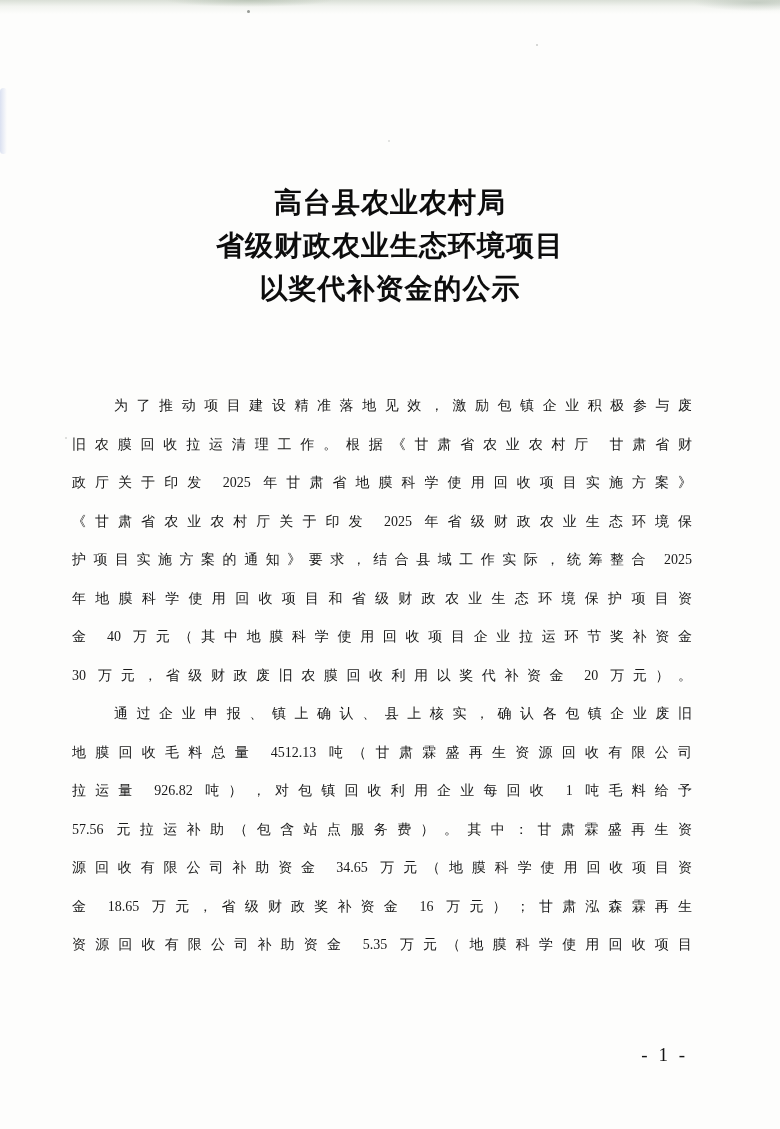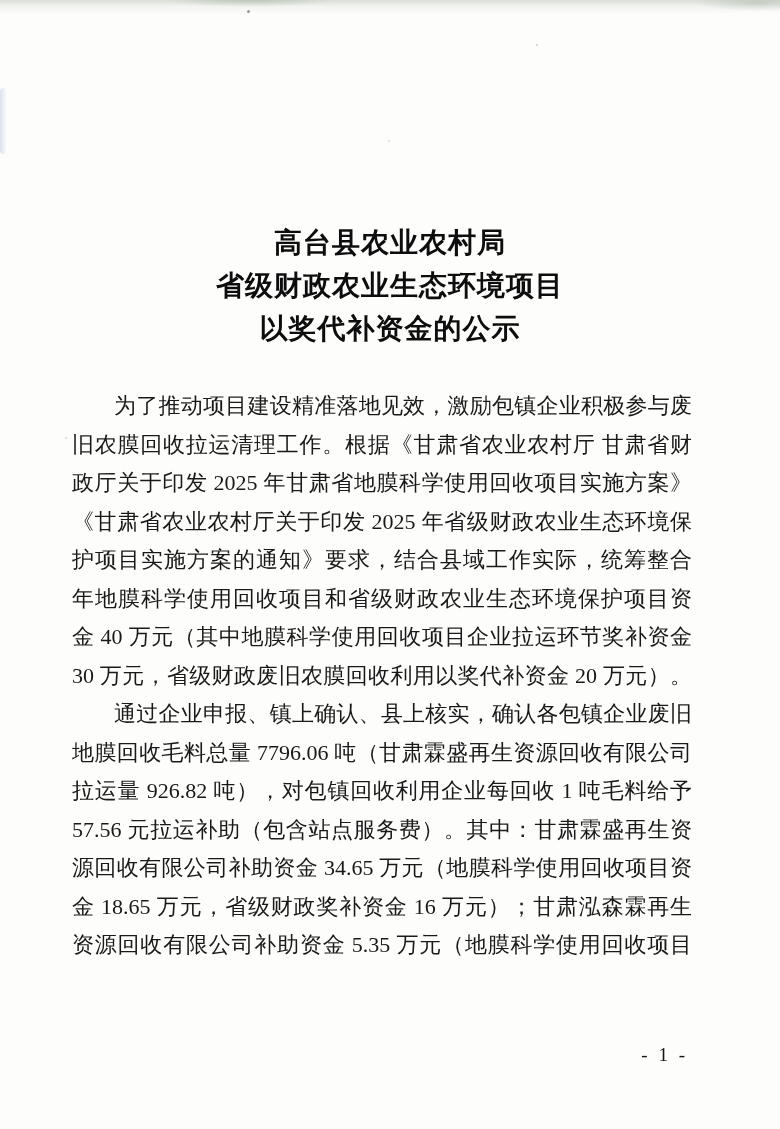--- a/index.html
+++ b/index.html
@@ -47,28 +47,27 @@
     position: absolute;
     top: 181px;
     left: 60px;
     right: 60px;
     text-align: center;
     font-weight: bold;
     font-size: 28px;
     line-height: 43px;
     color: #0d0d0d;
     letter-spacing: 1px;
-    margin-top: 40px;
   }
   .body-block {
     position: absolute;
     top: 387px;
     left: 72px;
     width: 620px;
-    font-size: 22px;
+    font-size: 14px;
     color: #191919;
   }
   .body-line {
     height: 38.5px;
     line-height: 38.5px;
     text-align: justify;
     text-align-last: justify;
     overflow: hidden;
   }
   .body-line.indent {
@@ -107,21 +106,21 @@
       <div class="body-line">旧农膜回收拉运清理工作。根据《甘肃省农业农村厅 甘肃省财</div>
       <div class="body-line">政厅关于印发 2025 年甘肃省地膜科学使用回收项目实施方案》</div>
       <div class="body-line">《甘肃省农业农村厅关于印发 2025 年省级财政农业生态环境保</div>
       <div class="body-line">护项目实施方案的通知》要求，结合县域工作实际，统筹整合 2025</div>
       <div class="body-line">年地膜科学使用回收项目和省级财政农业生态环境保护项目资</div>
       <div class="body-line">金 40 万元（其中地膜科学使用回收项目企业拉运环节奖补资金</div>
       <div class="body-line">30 万元，省级财政废旧农膜回收利用以奖代补资金 20 万元）。</div>
     </div>
     <div>
       <div class="body-line indent">通过企业申报、镇上确认、县上核实，确认各包镇企业废旧</div>
-      <div class="body-line">地膜回收毛料总量 7796.06 吨（甘肃霖盛再生资源回收有限公司</div>
+      <div class="body-line">地膜回收毛料总量 4512.13 吨（甘肃霖盛再生资源回收有限公司</div>
       <div class="body-line">拉运量 926.82 吨），对包镇回收利用企业每回收 1 吨毛料给予</div>
       <div class="body-line">57.56 元拉运补助（包含站点服务费）。其中：甘肃霖盛再生资</div>
       <div class="body-line">源回收有限公司补助资金 34.65 万元（地膜科学使用回收项目资</div>
       <div class="body-line">金 18.65 万元，省级财政奖补资金 16 万元）；甘肃泓森霖再生</div>
       <div class="body-line">资源回收有限公司补助资金 5.35 万元（地膜科学使用回收项目</div>
     </div>
   </div>
 
   <div class="page-number">- 1 -</div>
 

